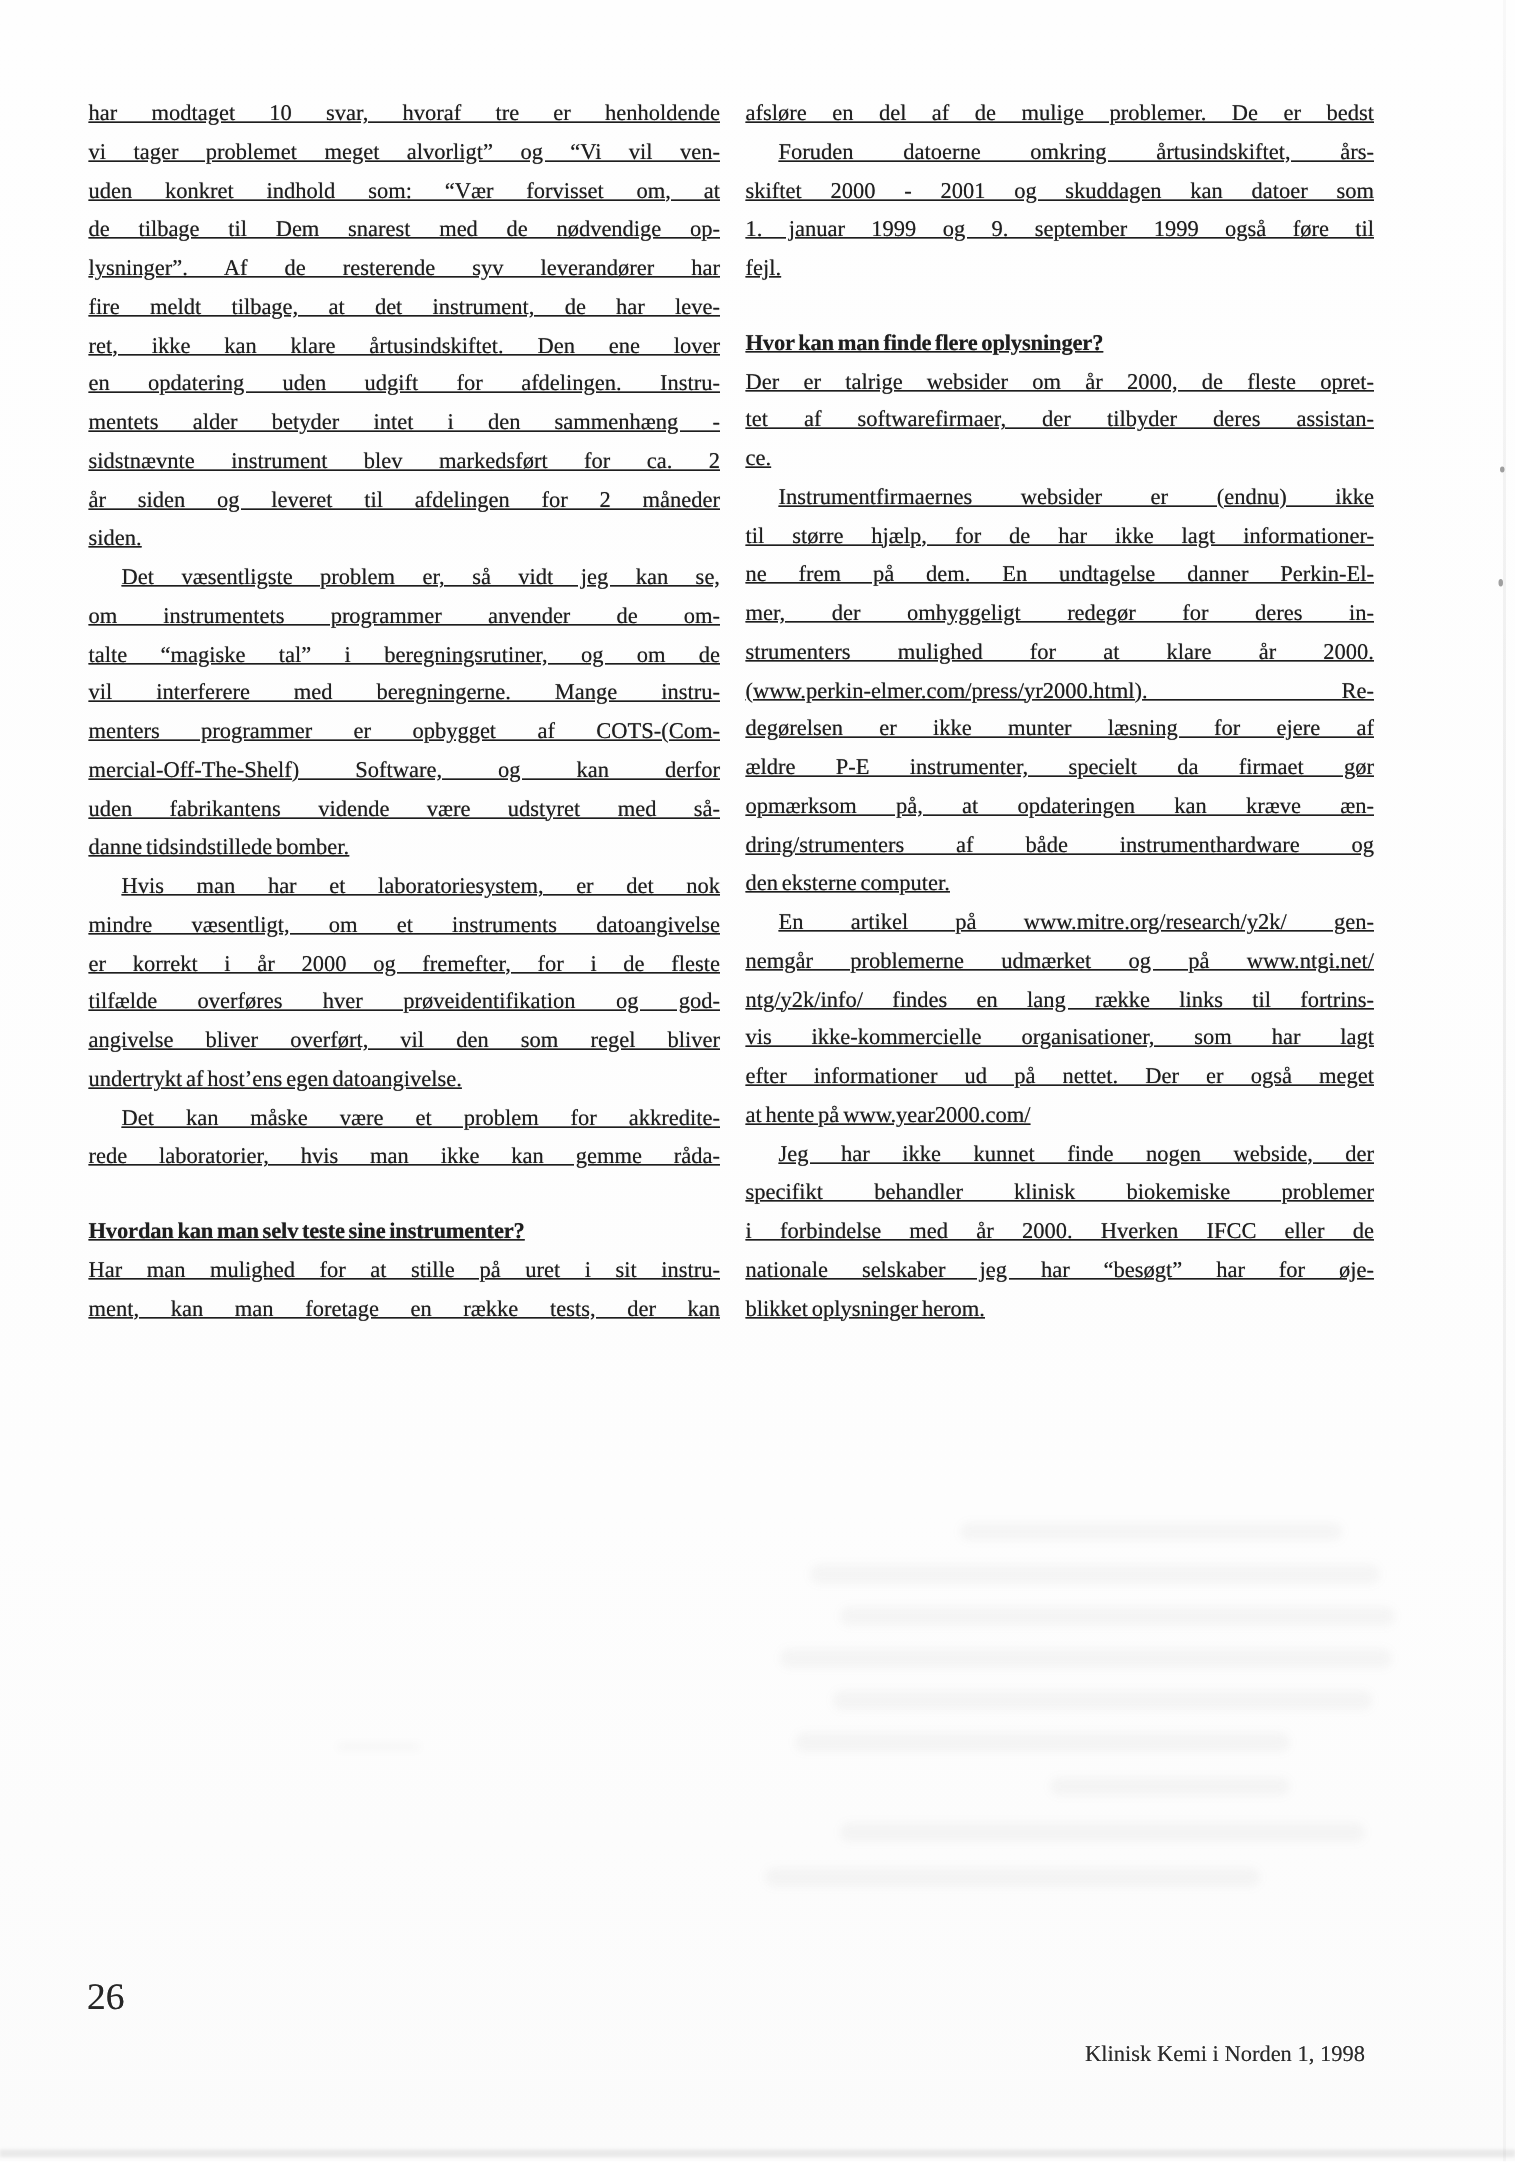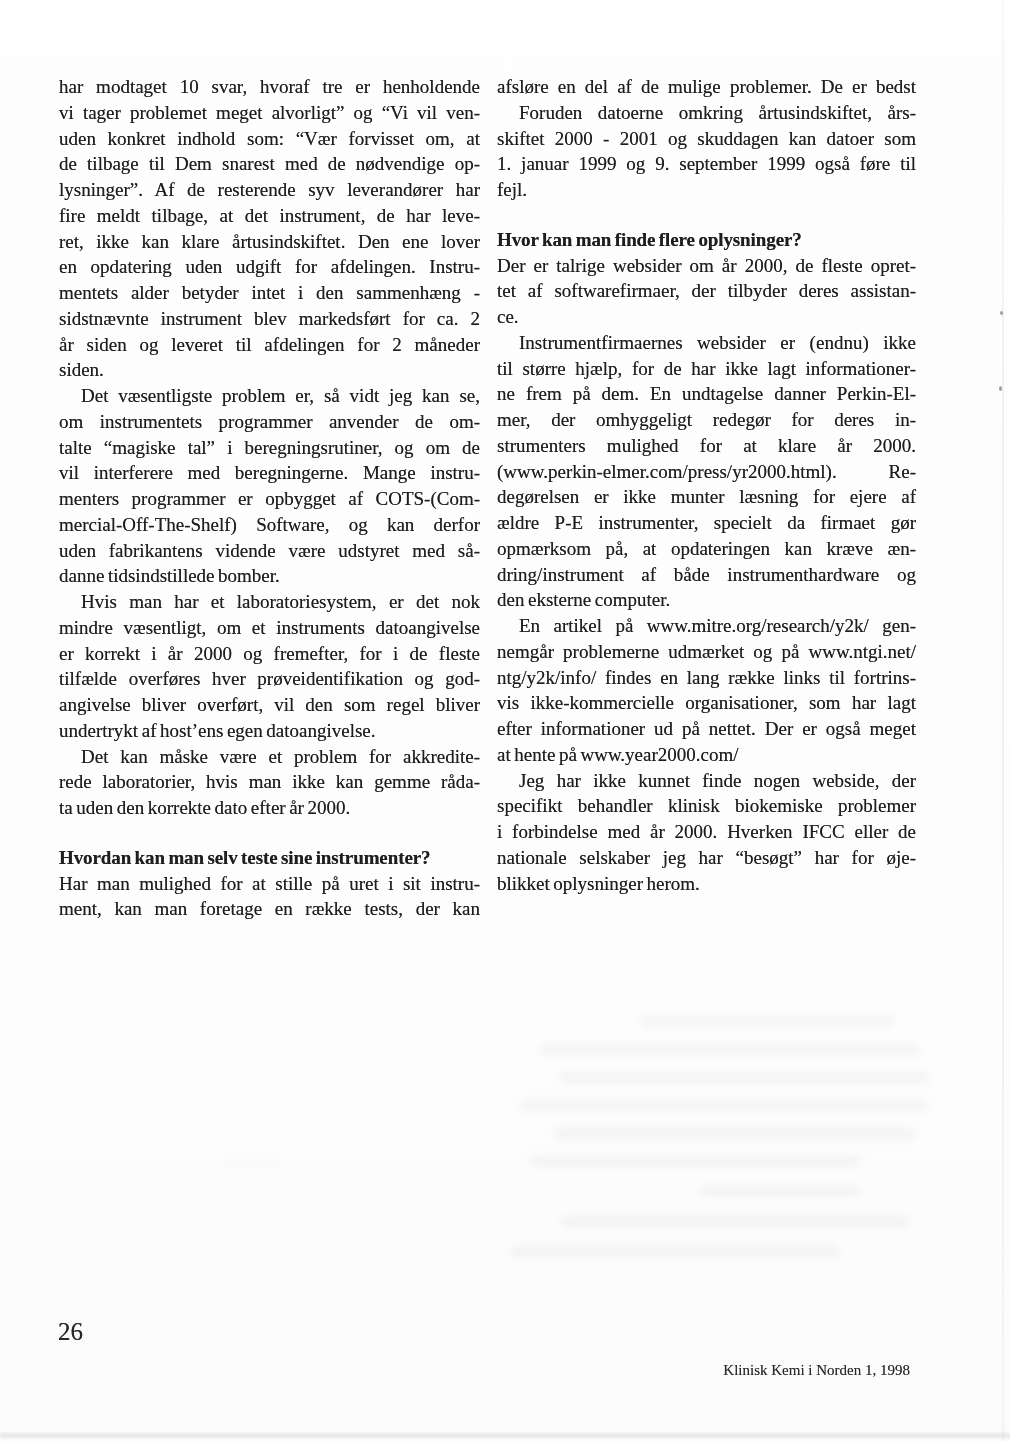--- a/index.html
+++ b/index.html
@@ -8,24 +8,25 @@
     background:#ffffff;
     font-family:"Liberation Serif","DejaVu Serif",serif;
     position:relative;
     overflow:hidden;
   }
   .page{
     position:absolute;inset:0;
     background:linear-gradient(180deg,#fefefe 0%,#fdfdfd 70%,#fbfbfb 100%);
   }
   .col{
-    position:absolute;top:74px;
-    font-size:19px;line-height:25.75px;
+    position:absolute;top:64px;
+    font-size:15px;line-height:25.75px;
     color:#1e1e1e;
     text-shadow:0 0 0.45px rgba(20,20,20,0.65);
+    text-decoration:underline;
   }
   .col-left{left:59px;width:421px;}
   .col-right{left:497px;width:419px;}
   .line{
     text-align:justify;
     text-align-last:justify;
     text-justify:inter-word;
     word-spacing:-1.2px;
     white-space:normal;
   }
@@ -100,21 +101,20 @@
       <div class="line">uden fabrikantens vidende være udstyret med så-</div>
       <div class="line endline">danne tidsindstillede bomber.</div>
       <div class="line indent">Hvis man har et laboratoriesystem, er det nok</div>
       <div class="line">mindre væsentligt, om et instruments datoangivelse</div>
       <div class="line">er korrekt i år 2000 og fremefter, for i de fleste</div>
       <div class="line">tilfælde overføres hver prøveidentifikation og god-</div>
       <div class="line">angivelse bliver overført, vil den som regel bliver</div>
       <div class="line endline">undertrykt af host’ens egen datoangivelse.</div>
       <div class="line indent">Det kan måske være et problem for akkredite-</div>
       <div class="line">rede laboratorier, hvis man ikke kan gemme råda-</div>
-      <div class="line endline">ta uden den korrekte dato efter år 2000.</div>
       <div class="line heading">Hvordan kan man selv teste sine instrumenter?</div>
       <div class="line">Har man mulighed for at stille på uret i sit instru-</div>
       <div class="line">ment, kan man foretage en række tests, der kan</div>
     </div>
   <div class="col col-right">
       <div class="line">afsløre en del af de mulige problemer. De er bedst</div>
       <div class="line indent">Foruden datoerne omkring årtusindskiftet, års-</div>
       <div class="line">skiftet 2000 - 2001 og skuddagen kan datoer som</div>
       <div class="line">1. januar 1999 og 9. september 1999 også føre til</div>
       <div class="line endline">fejl.</div>
@@ -124,21 +124,21 @@
       <div class="line endline">ce.</div>
       <div class="line indent">Instrumentfirmaernes websider er (endnu) ikke</div>
       <div class="line">til større hjælp, for de har ikke lagt informationer-</div>
       <div class="line">ne frem på dem. En undtagelse danner Perkin-El-</div>
       <div class="line">mer, der omhyggeligt redegør for deres in-</div>
       <div class="line">strumenters mulighed for at klare år 2000.</div>
       <div class="line">(www.perkin-elmer.com/press/yr2000.html). Re-</div>
       <div class="line">degørelsen er ikke munter læsning for ejere af</div>
       <div class="line">ældre P-E instrumenter, specielt da firmaet gør</div>
       <div class="line">opmærksom på, at opdateringen kan kræve æn-</div>
-      <div class="line">dring/instrument af både instrumenthardware og</div>
+      <div class="line">dring/strumenters af både instrumenthardware og</div>
       <div class="line endline">den eksterne computer.</div>
       <div class="line indent">En artikel på www.mitre.org/research/y2k/ gen-</div>
       <div class="line">nemgår problemerne udmærket og på www.ntgi.net/</div>
       <div class="line">ntg/y2k/info/ findes en lang række links til fortrins-</div>
       <div class="line">vis ikke-kommercielle organisationer, som har lagt</div>
       <div class="line">efter informationer ud på nettet. Der er også meget</div>
       <div class="line endline">at hente på www.year2000.com/</div>
       <div class="line indent">Jeg har ikke kunnet finde nogen webside, der</div>
       <div class="line">specifikt behandler klinisk biokemiske problemer</div>
       <div class="line">i forbindelse med år 2000. Hverken IFCC eller de</div>

